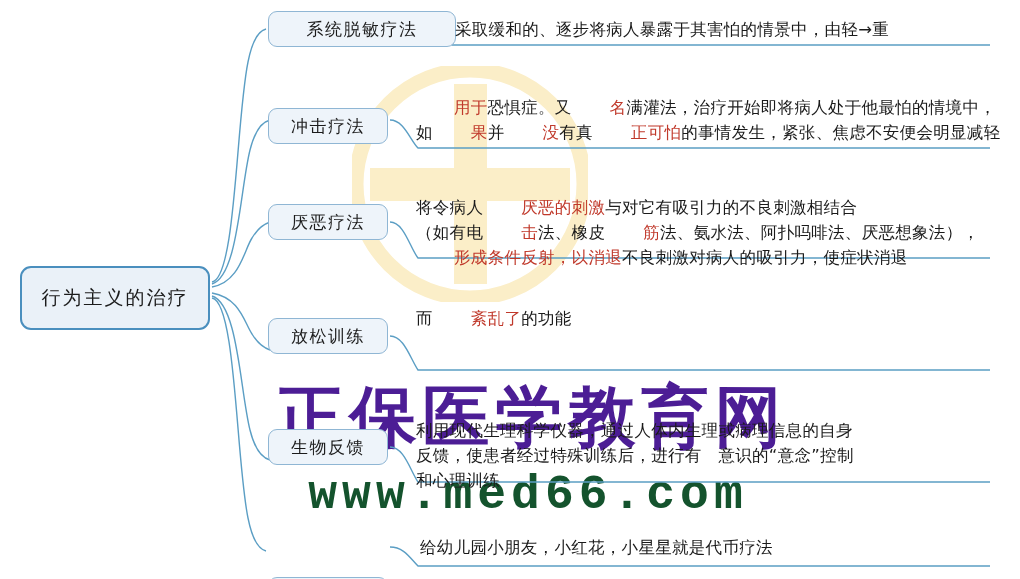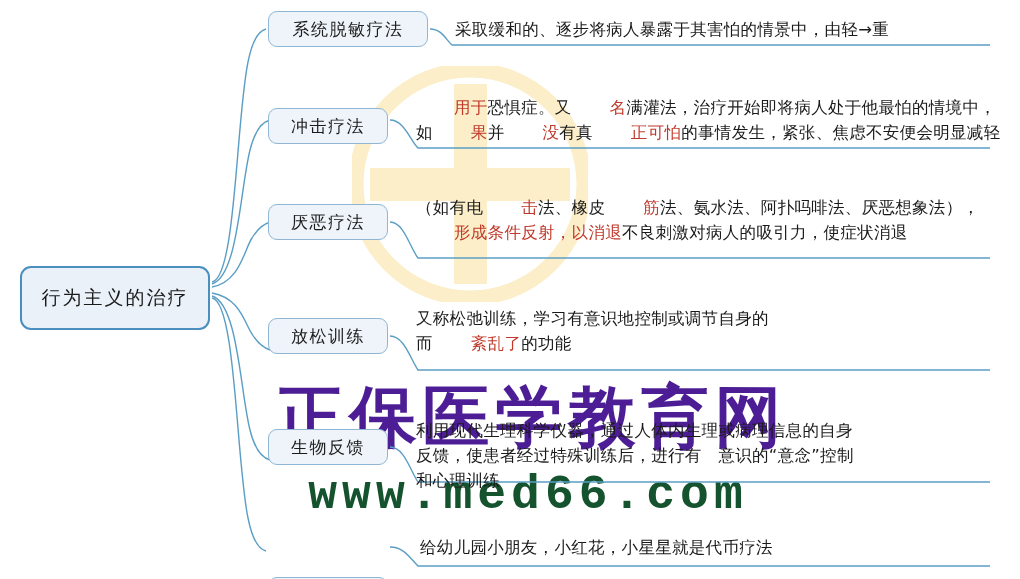--- a/index.html
+++ b/index.html
@@ -144,39 +144,39 @@
       <path d="M390,336 C404,336 410,358 418,370 L990,370"></path>
       <path d="M390,447 C404,447 410,470 418,482 L990,482"></path>
       <path d="M390,547 C404,547 410,558 418,566 L990,566"></path>
     </g>
   </svg>
 
   <div class="node root-node">
     <span>行为主义的治疗</span>
   </div>
 
-  <div class="node branch-node" style="left:268px; top:11px; width:160px;">
+  <div class="node branch-node" style="left:268px; top:11px; width:188px;">
     <span>系统脱敏疗法</span>
   </div>
   <div class="node branch-node" style="left:268px; top:102px; width:120px;margin-top:6px;">
     <span>冲击疗法</span>
   </div>
   <div class="node branch-node" style="left:268px; top:204px; width:120px;">
     <span>厌恶疗法</span>
   </div>
   <div class="node branch-node" style="left:268px; top:318px; width:120px;">
     <span>放松训练</span>
   </div>
   <div class="node branch-node" style="left:268px; top:429px; width:120px;">
     <span>生物反馈</span>
   </div>
   <div class="node branch-node" style="left:268px; top:529px; width:120px;margin-top:48px;">
     <span>代币疗法</span>
   </div>
 
   <div class="desc" style="left:455px; top:17px;"><div class="desc-line"><span>采取缓和的、逐步将病人暴露于其害怕的情景中，由轻→重</span></div></div>
   <div class="desc" style="left:416px; top:95px;"><div class="desc-line"><span class="r">用于</span><span>恐惧症。又</span><span class="r">名</span><span>满灌法，治疗开始即将病人处于他最怕的情境中，</span></div><div class="desc-line"><span>如</span><span class="r">果</span><span>并</span><span class="r">没</span><span>有真</span><span class="r">正可怕</span><span>的事情发生，紧张、焦虑不安便会明显减轻</span></div></div>
-  <div class="desc" style="left:416px; top:195px;"><div class="desc-line"><span>（如有电</span><span class="r">击</span><span>法、橡皮</span><span class="r">筋</span><span>法、氨水法、阿扑吗啡法、厌恶想象法），</span></div><div class="desc-line"><span class="r">形成条件反射，以消退</span><span>不良刺激对病人的吸引力，使症状消退</span></div></div>
-  <div class="desc" style="left:416px; top:306px;"><div class="desc-line"><span>又称松弛训练，学习有意识地控制或调节自身的</span></div><div class="desc-line"><span>而</span><span class="r">紊乱了</span><span>的功能</span></div></div>
+  <div class="desc" style="left:416px; top:195px;"><div class="desc-line"><span>将令病人</span><span class="r">厌恶的刺激</span><span>与对它有吸引力的不良刺激相结合</span></div><div class="desc-line"><span>（如有电</span><span class="r">击</span><span>法、橡皮</span><span class="r">筋</span><span>法、氨水法、阿扑吗啡法、厌恶想象法），</span></div><div class="desc-line"><span class="r">形成条件反射，以消退</span><span>不良刺激对病人的吸引力，使症状消退</span></div></div>
+  <div class="desc" style="left:416px; top:306px;"><div class="desc-line"><span>而</span><span class="r">紊乱了</span><span>的功能</span></div></div>
   <div class="desc" style="left:416px; top:418px;"><div class="desc-line"><span>利用现代生理科学仪器，通过人体内生理或病理信息的自身</span></div><div class="desc-line"><span>反馈，使患者经过特殊训练后，进行有　意识的“意念”控制</span></div><div class="desc-line"><span>和心理训练</span></div></div>
   <div class="desc" style="left:420px; top:535px;"><div class="desc-line"><span>给幼儿园小朋友，小红花，小星星就是代币疗法</span></div></div>
 
 </div>
 
 </body></html>

